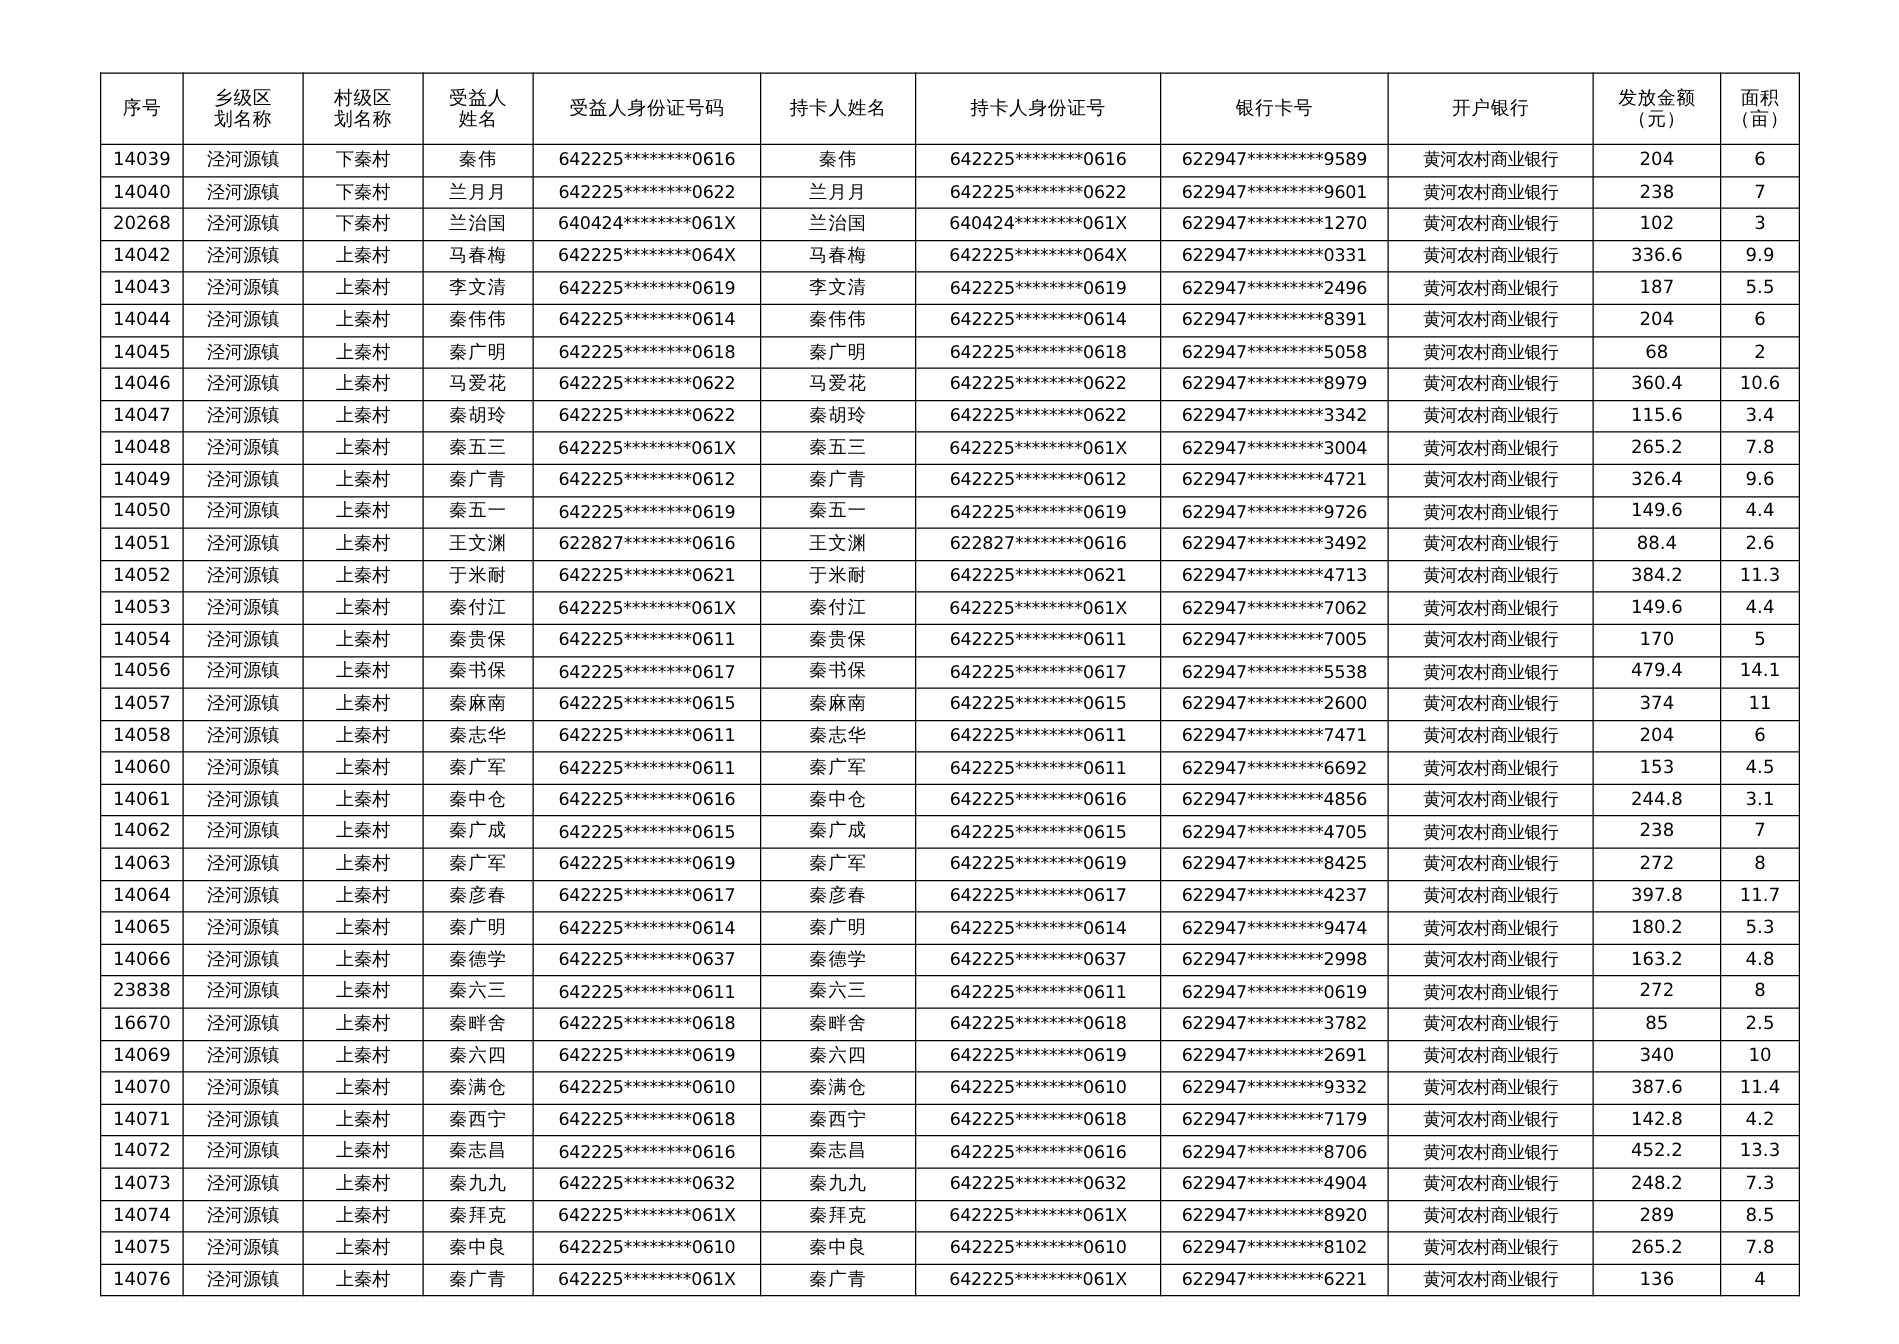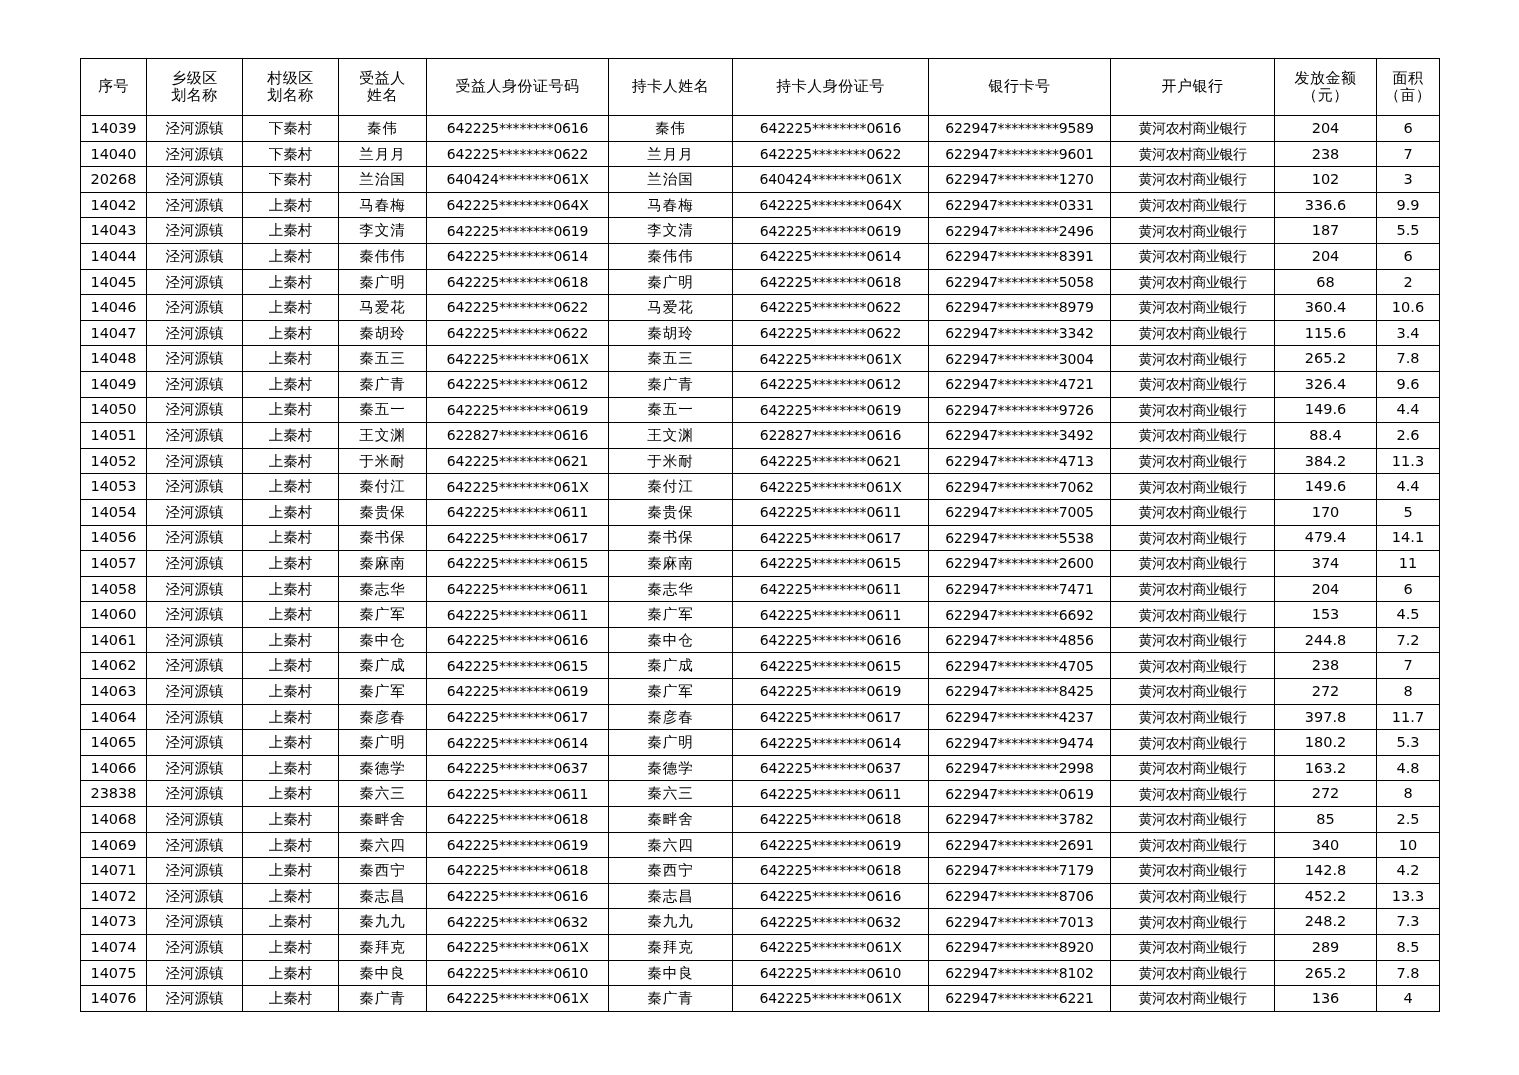--- a/index.html
+++ b/index.html
@@ -391,21 +391,21 @@
           <td class="">14061</td>
           <td class="">泾河源镇</td>
           <td class="">上秦村</td>
           <td class="name-cell">秦中仓</td>
           <td class="id-cell">642225********0616</td>
           <td class="name-cell">秦中仓</td>
           <td class="id-cell">642225********0616</td>
           <td class="id-cell">622947*********4856</td>
           <td class="bank-cell">黄河农村商业银行</td>
           <td class="">244.8</td>
-          <td class="">7.2</td>
+          <td class="">3.1</td>
         </tr>
         <tr>
           <td class="">14062</td>
           <td class="">泾河源镇</td>
           <td class="">上秦村</td>
           <td class="name-cell">秦广成</td>
           <td class="id-cell">642225********0615</td>
           <td class="name-cell">秦广成</td>
           <td class="id-cell">642225********0615</td>
           <td class="id-cell">622947*********4705</td>
@@ -472,21 +472,21 @@
           <td class="name-cell">秦六三</td>
           <td class="id-cell">642225********0611</td>
           <td class="name-cell">秦六三</td>
           <td class="id-cell">642225********0611</td>
           <td class="id-cell">622947*********0619</td>
           <td class="bank-cell">黄河农村商业银行</td>
           <td class="">272</td>
           <td class="">8</td>
         </tr>
         <tr>
-          <td class="">14068</td>
+          <td class="">16670</td>
           <td class="">泾河源镇</td>
           <td class="">上秦村</td>
           <td class="name-cell">秦畔舍</td>
           <td class="id-cell">642225********0618</td>
           <td class="name-cell">秦畔舍</td>
           <td class="id-cell">642225********0618</td>
           <td class="id-cell">622947*********3782</td>
           <td class="bank-cell">黄河农村商业银行</td>
           <td class="">85</td>
           <td class="">2.5</td>
@@ -498,20 +498,33 @@
           <td class="name-cell">秦六四</td>
           <td class="id-cell">642225********0619</td>
           <td class="name-cell">秦六四</td>
           <td class="id-cell">642225********0619</td>
           <td class="id-cell">622947*********2691</td>
           <td class="bank-cell">黄河农村商业银行</td>
           <td class="">340</td>
           <td class="">10</td>
         </tr>
         <tr>
+          <td class="">14070</td>
+          <td class="">泾河源镇</td>
+          <td class="">上秦村</td>
+          <td class="name-cell">秦满仓</td>
+          <td class="id-cell">642225********0610</td>
+          <td class="name-cell">秦满仓</td>
+          <td class="id-cell">642225********0610</td>
+          <td class="id-cell">622947*********9332</td>
+          <td class="bank-cell">黄河农村商业银行</td>
+          <td class="">387.6</td>
+          <td class="">11.4</td>
+        </tr>
+        <tr>
           <td class="">14071</td>
           <td class="">泾河源镇</td>
           <td class="">上秦村</td>
           <td class="name-cell">秦西宁</td>
           <td class="id-cell">642225********0618</td>
           <td class="name-cell">秦西宁</td>
           <td class="id-cell">642225********0618</td>
           <td class="id-cell">622947*********7179</td>
           <td class="bank-cell">黄河农村商业银行</td>
           <td class="">142.8</td>
@@ -531,21 +544,21 @@
           <td class="">13.3</td>
         </tr>
         <tr>
           <td class="">14073</td>
           <td class="">泾河源镇</td>
           <td class="">上秦村</td>
           <td class="name-cell">秦九九</td>
           <td class="id-cell">642225********0632</td>
           <td class="name-cell">秦九九</td>
           <td class="id-cell">642225********0632</td>
-          <td class="id-cell">622947*********7013</td>
+          <td class="id-cell">622947*********4904</td>
           <td class="bank-cell">黄河农村商业银行</td>
           <td class="">248.2</td>
           <td class="">7.3</td>
         </tr>
         <tr>
           <td class="">14074</td>
           <td class="">泾河源镇</td>
           <td class="">上秦村</td>
           <td class="name-cell">秦拜克</td>
           <td class="id-cell">642225********061X</td>

